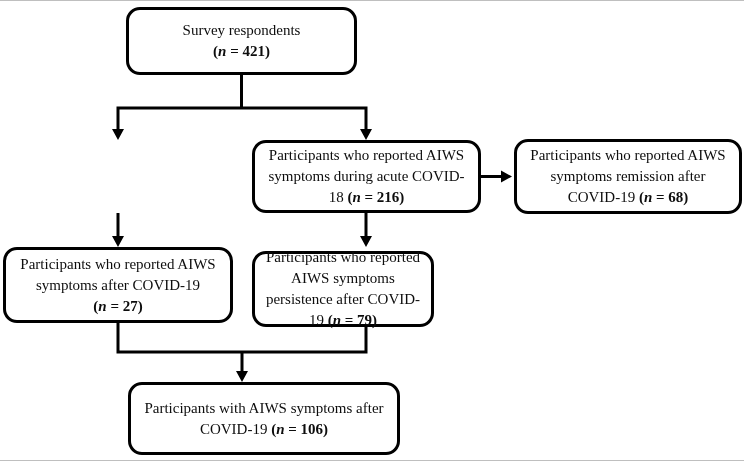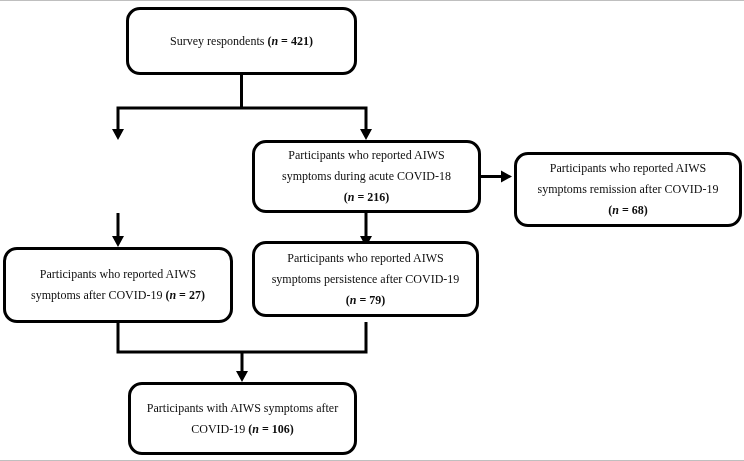--- a/index.html
+++ b/index.html
@@ -38,21 +38,21 @@
     background: var(--background, #ffffff);
     border: 3px solid var(--line, #000000);
     border-radius: 14px;
     display: flex;
     align-items: center;
     justify-content: center;
     text-align: center;
   }
   .node p {
     margin: 0;
-    font-size: 12px;
+    font-size: 15px;
     line-height: 21px;
   }
   .stat {
     font-weight: bold;
     white-space: nowrap;
   }
   .stat i { font-style: italic; }
 </style>
 </head>
 <body>
@@ -92,41 +92,41 @@
   </div>
 
 
   <div class="node" style="left:252px; top:140px; width:229px; height:73px; padding:4px 8px;">
     <p>
       <span>Participants who reported AIWS symptoms during acute COVID-18</span>
       <b class="stat"><span>(</span><i>n</i><span> = 216)</span></b>
     </p>
   </div>
 
-  <div class="node" style="left:514px; top:139px; width:228px; height:75px; padding:4px 8px;margin-top:13px;">
+  <div class="node" style="left:514px; top:139px; width:228px; height:75px; padding:4px 8px;">
     <p>
       <span>Participants who reported AIWS symptoms remission after COVID-19</span>
       <b class="stat"><span>(</span><i>n</i><span> = 68)</span></b>
     </p>
   </div>
 
   <div class="node" style="left:3px; top:247px; width:230px; height:76px; padding:4px 8px;">
     <p>
       <span>Participants who reported AIWS symptoms after COVID-19</span>
       <b class="stat"><span>(</span><i>n</i><span> = 27)</span></b>
     </p>
   </div>
 
-  <div class="node" style="left:252px; top:241px; width:227px; height:76px; padding:16px 8px;">
+  <div class="node" style="left:252px; top:251px; width:182px; height:76px; padding:16px 8px;">
     <p>
       <span>Participants who reported AIWS symptoms persistence after COVID-19</span>
       <b class="stat"><span>(</span><i>n</i><span> = 79)</span></b>
     </p>
   </div>
 
-  <div class="node" style="left:128px; top:382px; width:229px; height:73px; padding:4px 8px;">
+  <div class="node" style="left:128px; top:382px; width:272px; height:73px; padding:4px 8px;">
     <p>
       <span>Participants with AIWS symptoms after COVID-19</span>
       <b class="stat"><span>(</span><i>n</i><span> = 106)</span></b>
     </p>
   </div>
 
 </div>
 
 </body></html>

